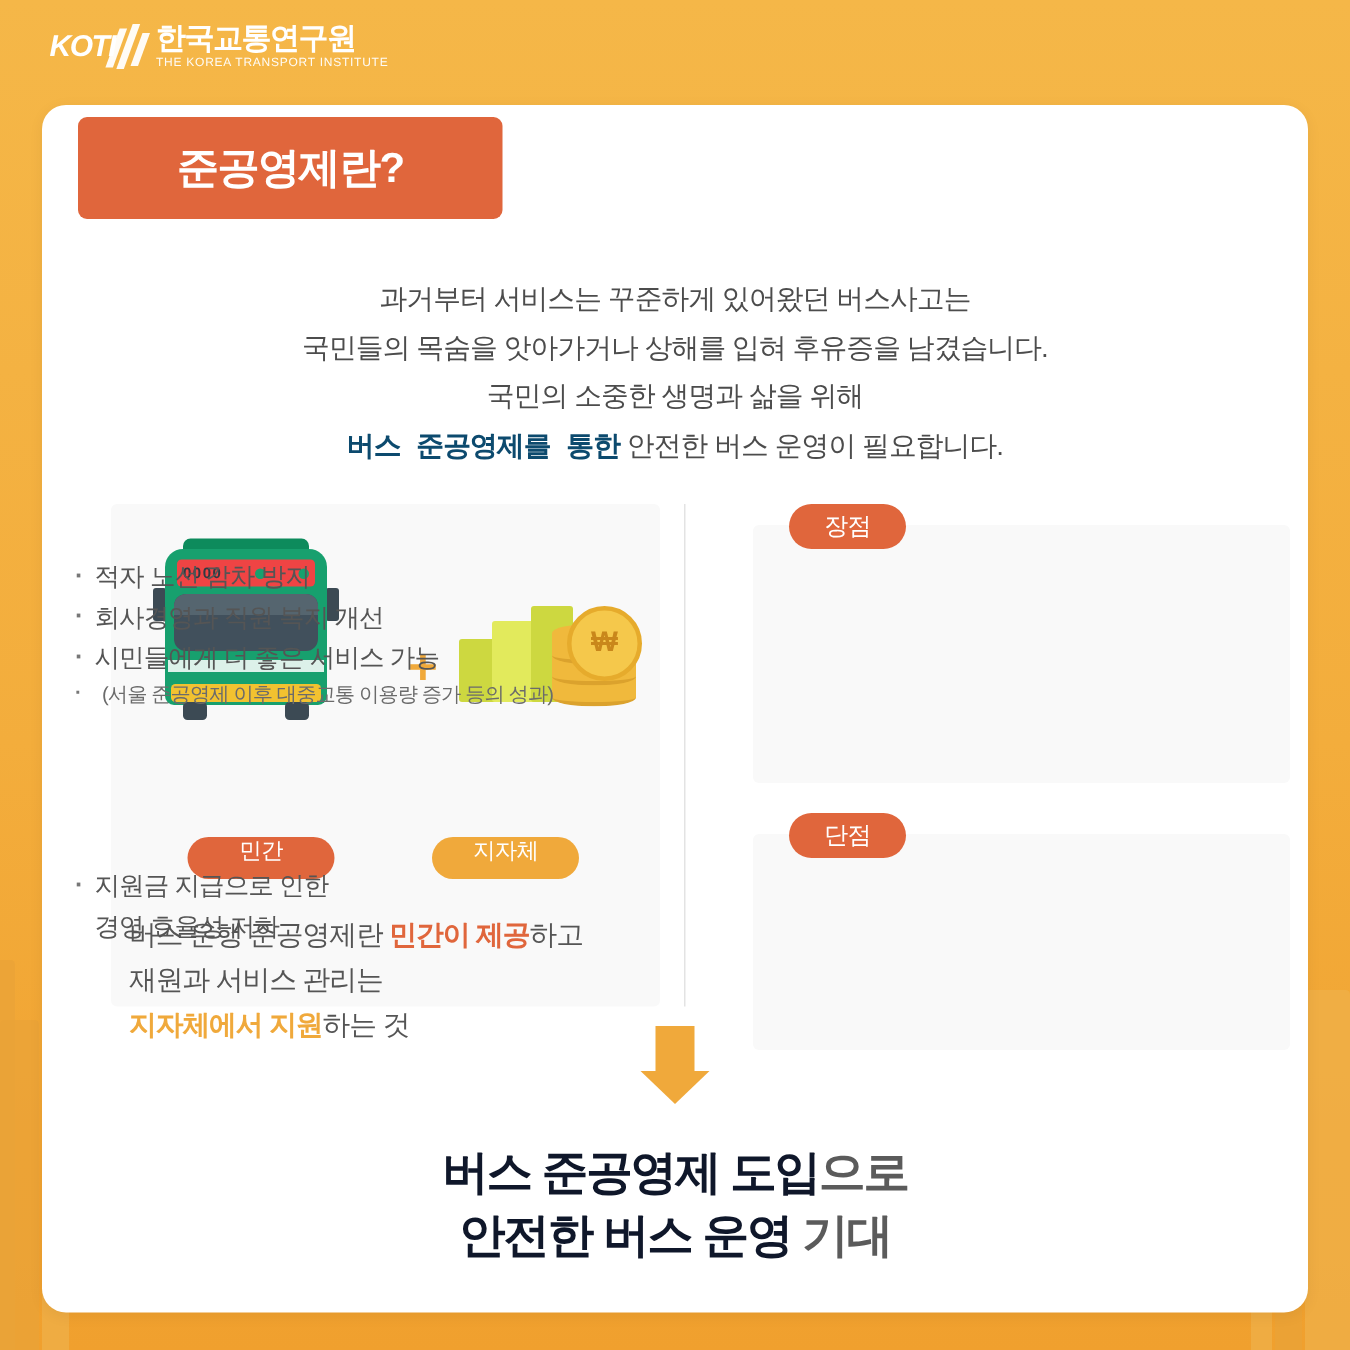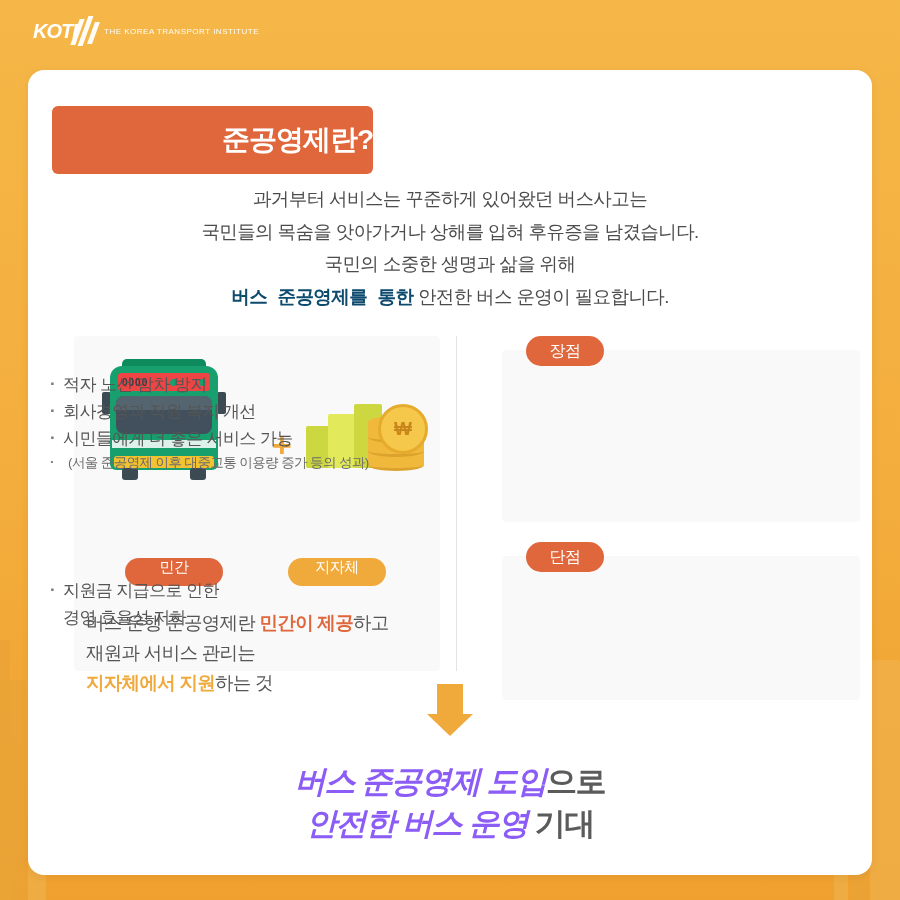--- a/index.html
+++ b/index.html
@@ -102,28 +102,28 @@
     height: 805px;
     background: #ffffff;
     border-radius: 16px;
     box-shadow: 0 2px 10px rgba(0,0,0,.06);
   }
 
   
   .title-pill {
     position: absolute;
     left: 24px;
-    top: 36px;
-    width: 321px;
+    top: 8px;
+    width: 283px;
     height: 68px;
     background: #e0663c;
     border-radius: 6px;
     display: flex;
     align-items: center;
-    justify-content: flex-end;
+    justify-content: center;
   }
   .title-pill span {
     color: #ffffff;
     font-size: 28px;
     font-weight: bold;
     letter-spacing: -1px;
   }
 
   
   .intro {
@@ -436,21 +436,21 @@
     position: absolute;
     left: 0; right: 0;
     text-align: center;
     font-size: 31px;
     font-weight: bold;
     letter-spacing: -1.4px;
     color: #5b5b5b;
   }
   .footer-line.l1 { top: 691px; }
   .footer-line.l2 { top: 733px; }
-  .footer-line .em { color: #8b5cf6; font-style: italic; }
+  .footer-line .em { color: #0f172a; }
 </style>
 </head>
 <body>
 
 <div class="bg">
   <div class="bg-city">
     <div class="bld dark" style="left:0px;width:26px;height:220px;"></div>
     <div class="bld" style="left:28px;width:18px;height:170px;"></div>
     <div class="bld dark" style="left:-4px;width:14px;height:260px;"></div>
     <div class="bld" style="right:0px;width:30px;height:240px;"></div>
@@ -461,20 +461,21 @@
 
 <div class="header">
   <div class="logo-wrap">
     <div class="logo-mark">
       <div class="koti">KOTI</div>
       <div class="slash s1"></div>
       <div class="slash s2"></div>
       <div class="slash s3"></div>
     </div>
     <div>
+      <div class="logo-text-ko">한국교통연구원</div>
       <div class="logo-text-en">THE KOREA TRANSPORT INSTITUTE</div>
     </div>
   </div>
 </div>
 
 <div class="card">
 
   <div class="title-pill">
     <span>준공영제란?</span>
   </div>

